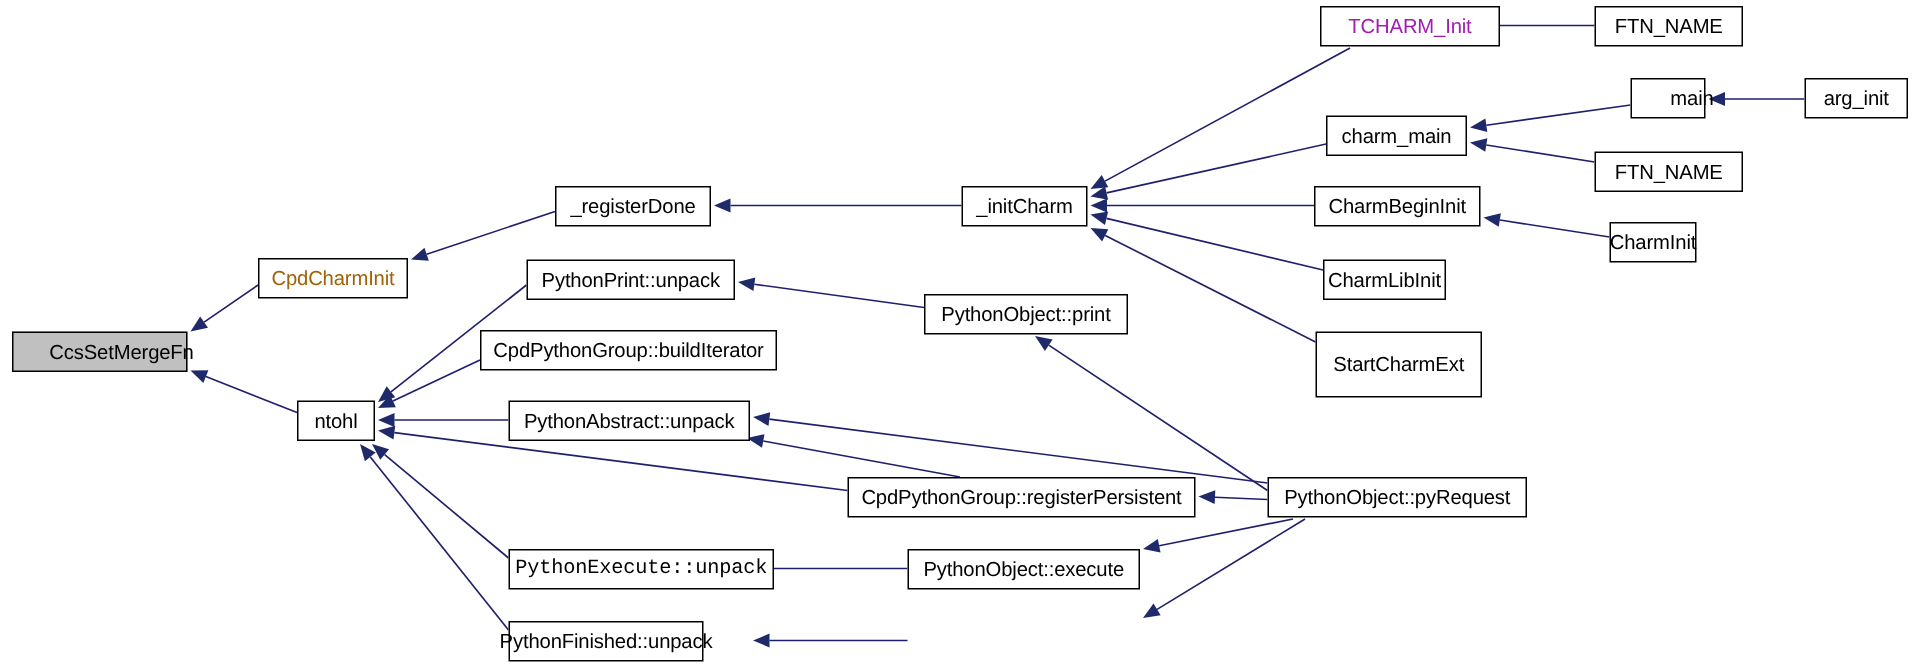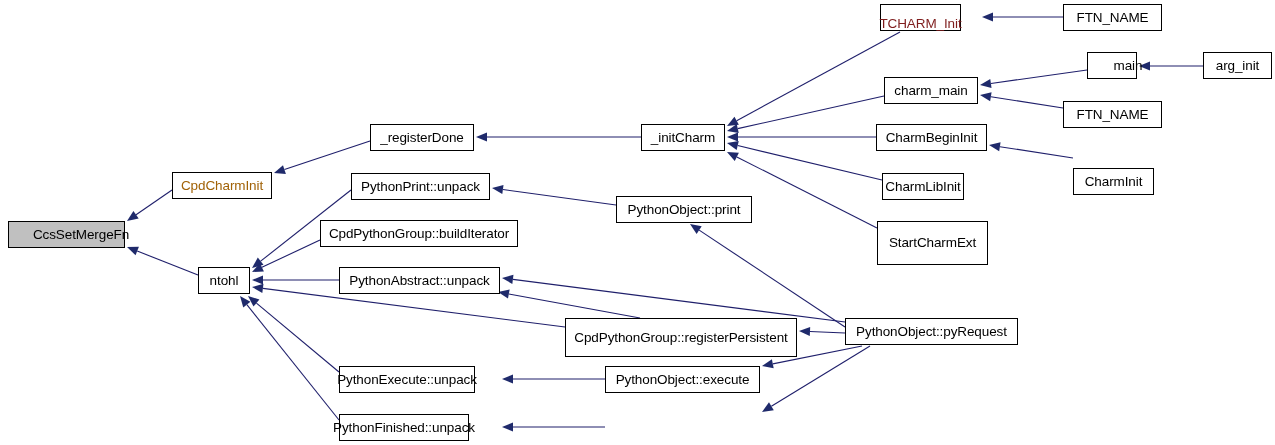--- a/index.html
+++ b/index.html
@@ -133,42 +133,42 @@
     </div>
     <div class="gnode" style="left: 351px; top: 173px; width: 139px; height: 27px; background: rgb(255, 255, 255); border-color: rgb(0, 0, 0); color: rgb(0, 0, 0);">
       <span>PythonPrint::unpack</span>
     </div>
     <div class="gnode" style="left: 320px; top: 220px; width: 198px; height: 27px; background: rgb(255, 255, 255); border-color: rgb(0, 0, 0); color: rgb(0, 0, 0);">
       <span>CpdPythonGroup::buildIterator</span>
     </div>
     <div class="gnode" style="left: 339px; top: 267px; width: 161px; height: 27px; background: rgb(255, 255, 255); border-color: rgb(0, 0, 0); color: rgb(0, 0, 0);">
       <span>PythonAbstract::unpack</span>
     </div>
-    <div class="gnode" style="left: 339px; top: 366px; width: 136px; height: 27px; background: rgb(255, 255, 255); border-color: rgb(0, 0, 0); color: rgb(0, 0, 0);">
+    <div class="gnode" style="left: 339px; top: 366px; width: 177px; height: 27px; background: rgb(255, 255, 255); border-color: rgb(0, 0, 0); color: rgb(0, 0, 0); font-family: Liberation Mono, monospace;">
       <span>PythonExecute::unpack</span>
     </div>
     <div class="gnode" style="left: 339px; top: 414px; width: 130px; height: 27px; background: rgb(255, 255, 255); border-color: rgb(0, 0, 0); color: rgb(0, 0, 0);">
       <span>PythonFinished::unpack</span>
     </div>
     <div class="gnode" style="left: 641px; top: 124px; width: 84px; height: 27px; background: rgb(255, 255, 255); border-color: rgb(0, 0, 0); color: rgb(0, 0, 0);">
       <span>_initCharm</span>
     </div>
     <div class="gnode" style="left: 616px; top: 196px; width: 136px; height: 27px; background: rgb(255, 255, 255); border-color: rgb(0, 0, 0); color: rgb(0, 0, 0);">
       <span>PythonObject::print</span>
     </div>
-    <div class="gnode" style="left: 565px; top: 318px; width: 232px; height: 39px; background: rgb(255, 255, 255); border-color: rgb(0, 0, 0); color: rgb(0, 0, 0);">
+    <div class="gnode" style="left: 565px; top: 318px; width: 232px; height: 27px; background: rgb(255, 255, 255); border-color: rgb(0, 0, 0); color: rgb(0, 0, 0);">
       <span>CpdPythonGroup::registerPersistent</span>
     </div>
     <div class="gnode" style="left: 605px; top: 366px; width: 155px; height: 27px; background: rgb(255, 255, 255); border-color: rgb(0, 0, 0); color: rgb(0, 0, 0);">
       <span>PythonObject::execute</span>
     </div>
     <div class="gnode" style="left: 845px; top: 318px; width: 173px; height: 27px; background: rgb(255, 255, 255); border-color: rgb(0, 0, 0); color: rgb(0, 0, 0);">
       <span>PythonObject::pyRequest</span>
     </div>
-    <div class="gnode" style="left: 880px; top: 4px; width: 81px; height: 27px; background: rgb(255, 255, 255); border-color: rgb(0, 0, 0); color: #7f1d1d; align-items: flex-end;">
+    <div class="gnode" style="left: 880px; top: 4px; width: 120px; height: 27px; background: rgb(255, 255, 255); border-color: rgb(0, 0, 0); color: #a21caf;">
       <span>TCHARM_Init</span>
     </div>
     <div class="gnode" style="left: 884px; top: 77px; width: 94px; height: 27px; background: rgb(255, 255, 255); border-color: rgb(0, 0, 0); color: rgb(0, 0, 0);">
       <span>charm_main</span>
     </div>
     <div class="gnode" style="left: 876px; top: 124px; width: 111px; height: 27px; background: rgb(255, 255, 255); border-color: rgb(0, 0, 0); color: rgb(0, 0, 0);">
       <span>CharmBeginInit</span>
     </div>
     <div class="gnode" style="left: 882px; top: 173px; width: 82px; height: 27px; background: rgb(255, 255, 255); border-color: rgb(0, 0, 0); color: rgb(0, 0, 0);">
       <span>CharmLibInit</span>
@@ -178,19 +178,19 @@
     </div>
     <div class="gnode" style="left: 1063px; top: 4px; width: 99px; height: 27px; background: rgb(255, 255, 255); border-color: rgb(0, 0, 0); color: rgb(0, 0, 0);">
       <span>FTN_NAME</span>
     </div>
     <div class="gnode" style="left: 1087px; top: 52px; width: 50px; height: 27px; background: rgb(255, 255, 255); border-color: rgb(0, 0, 0); color: rgb(0, 0, 0); padding-left: 32px;">
       <span>main</span>
     </div>
     <div class="gnode" style="left: 1063px; top: 101px; width: 99px; height: 27px; background: rgb(255, 255, 255); border-color: rgb(0, 0, 0); color: rgb(0, 0, 0);">
       <span>FTN_NAME</span>
     </div>
-    <div class="gnode" style="left: 1073px; top: 148px; width: 81px; height: 27px; background: rgb(255, 255, 255); border-color: rgb(0, 0, 0); color: rgb(0, 0, 0); margin-top: 20px;">
+    <div class="gnode" style="left: 1073px; top: 148px; width: 58px; height: 27px; background: rgb(255, 255, 255); border-color: rgb(0, 0, 0); color: rgb(0, 0, 0);">
       <span>CharmInit</span>
     </div>
     <div class="gnode" style="left: 1203px; top: 52px; width: 69px; height: 27px; background: rgb(255, 255, 255); border-color: rgb(0, 0, 0); color: rgb(0, 0, 0);">
       <span>arg_init</span>
     </div>
   </div>
 
 </body></html>

